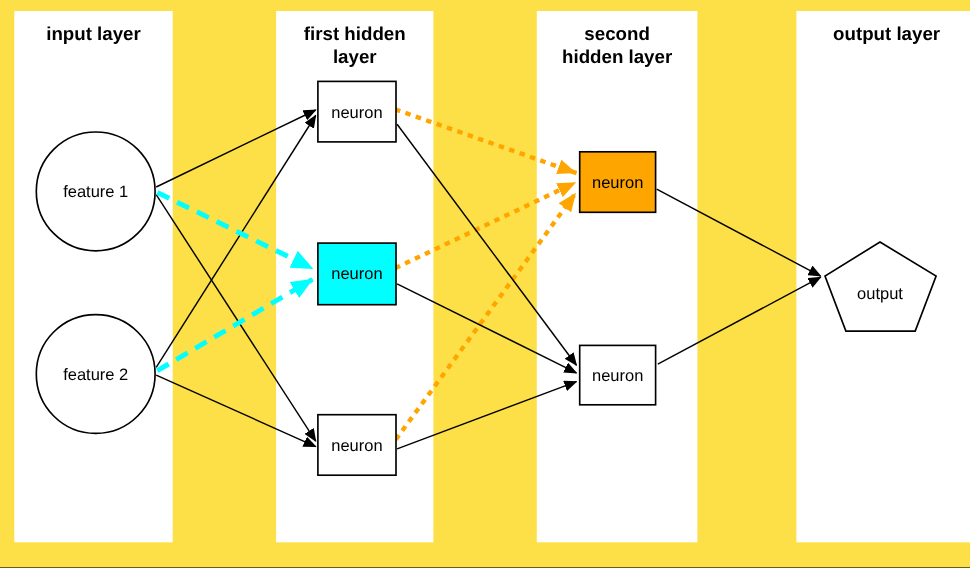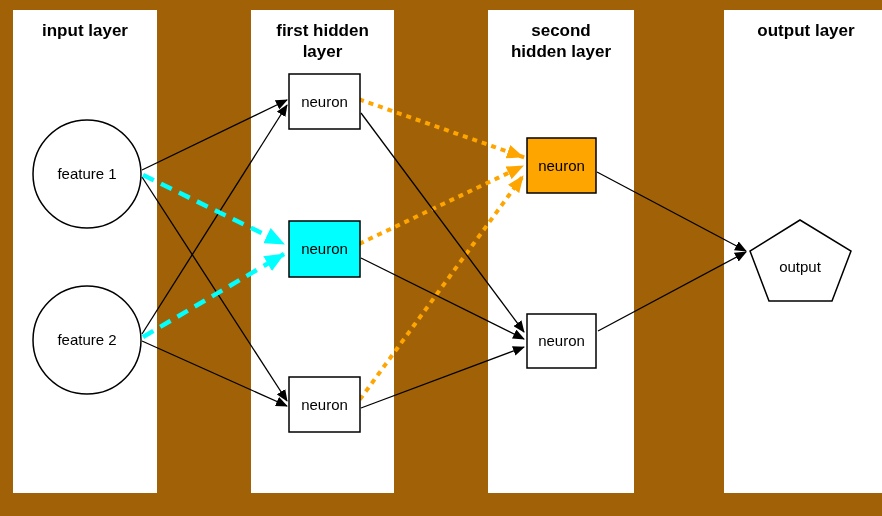--- a/index.html
+++ b/index.html
@@ -1,17 +1,17 @@
 <!DOCTYPE html>
 <html><head>
 <meta charset="utf-8">
 <style>
   html,body{margin:0;padding:0;background:#000;}
   .canvas{
-    position:relative;width:882px;height:516px;background:#a16207;
+    position:relative;width:882px;height:516px;background:#fde047;
     font-family:"Liberation Sans",sans-serif;overflow:hidden;
   }
   .panel{position:absolute;top:10px;height:483px;background:#ffffff;z-index:1;}
   .panel-title{
     font-weight:bold;font-size:17px;line-height:21px;text-align:center;
     padding-top:10px;white-space:pre-line;color:#000;
   }
   svg.overlay{position:absolute;left:0;top:0;z-index:2;}
   .edge-black{stroke:#000000;stroke-width:1.3px;fill:none;}
   .edge-cyan{stroke-width:4.5px;stroke-dasharray:12 8;fill:none;}

